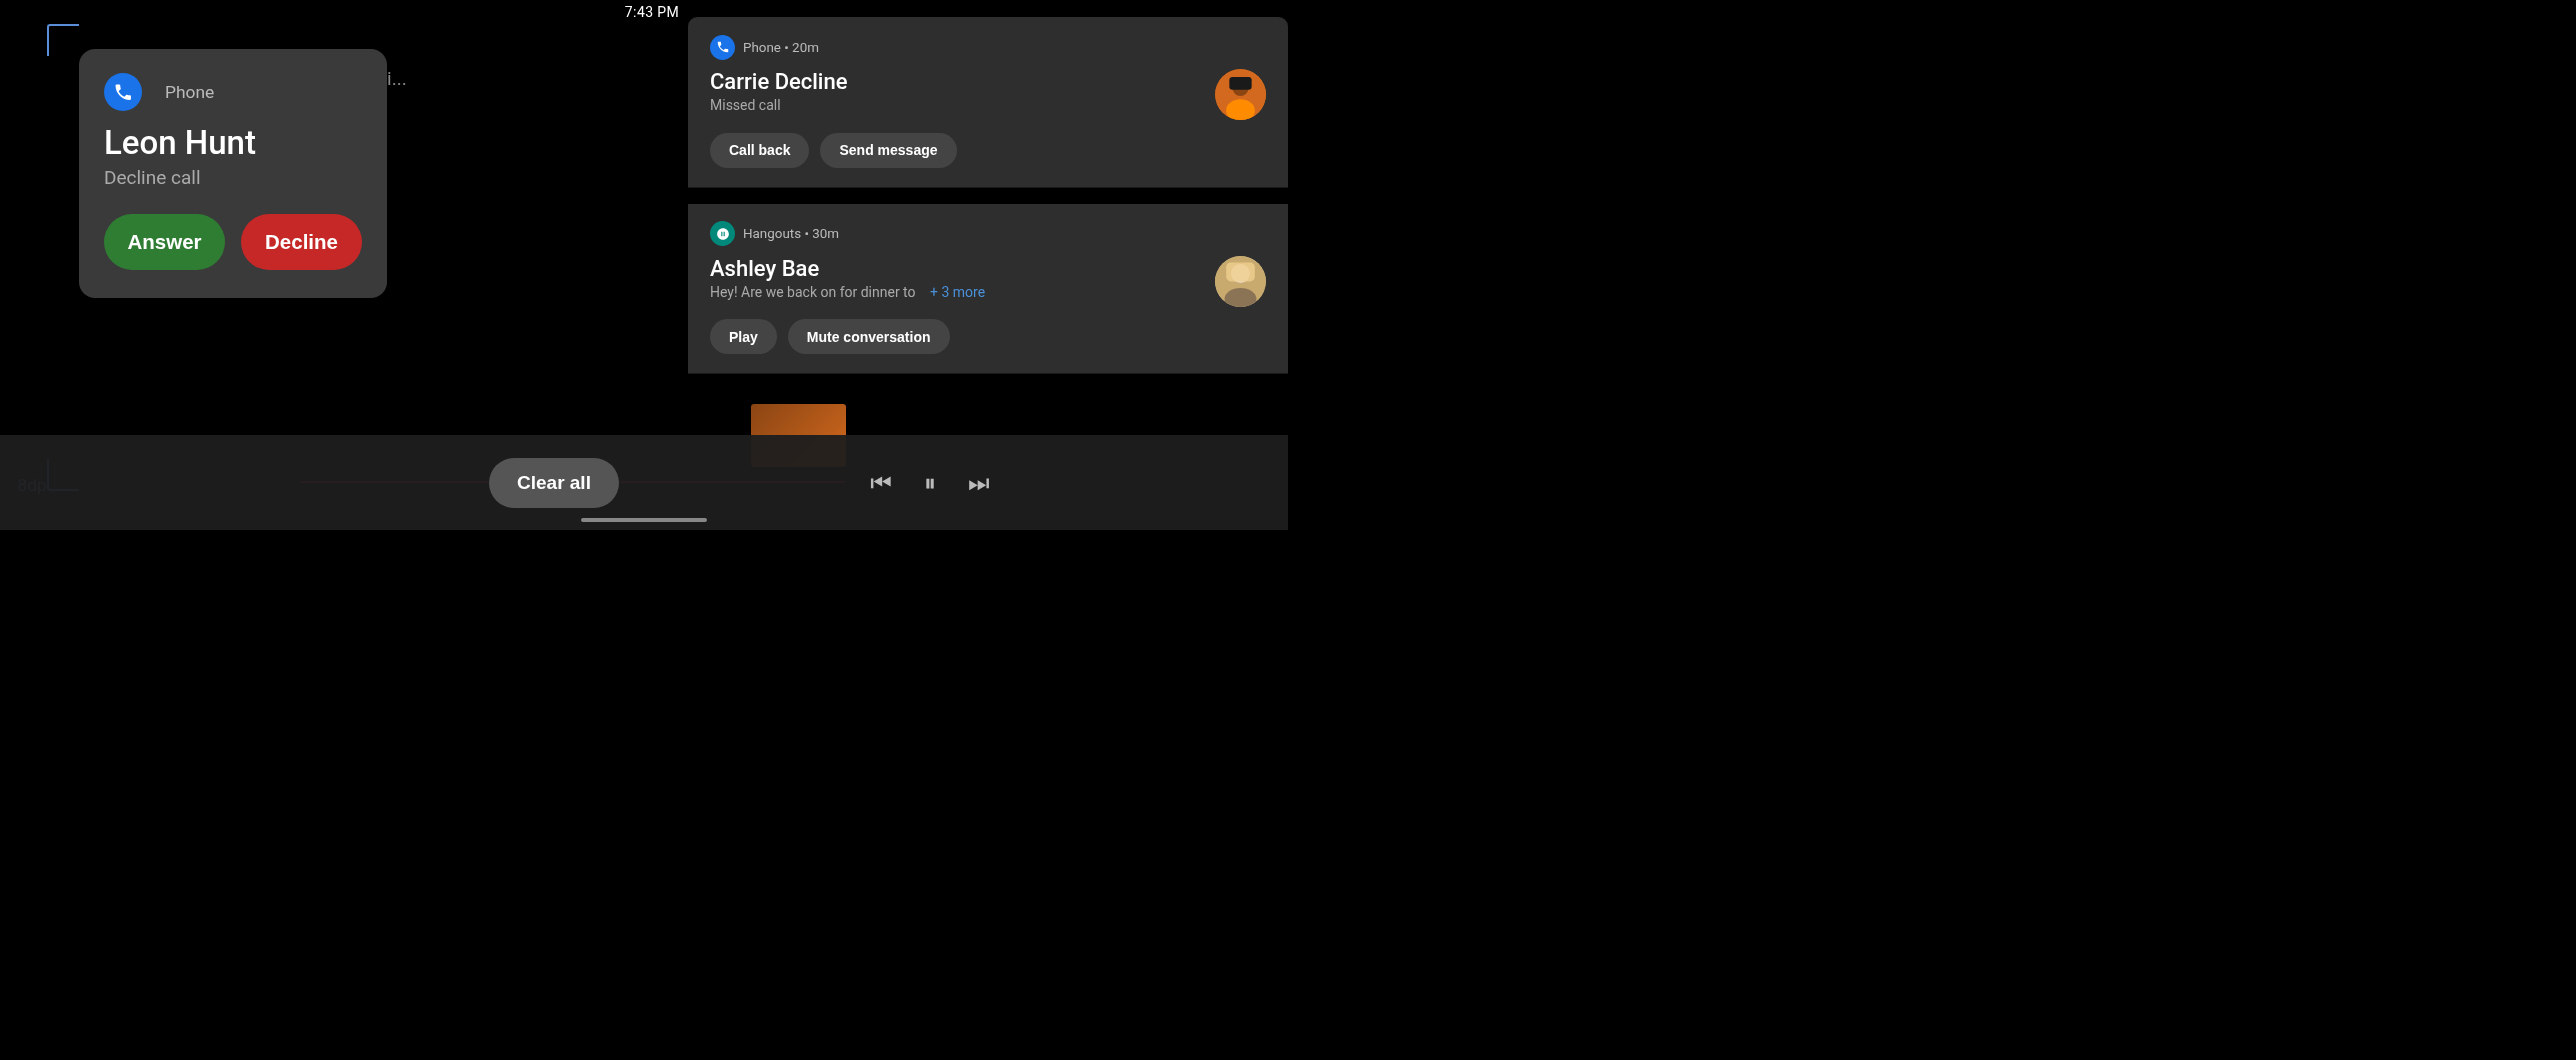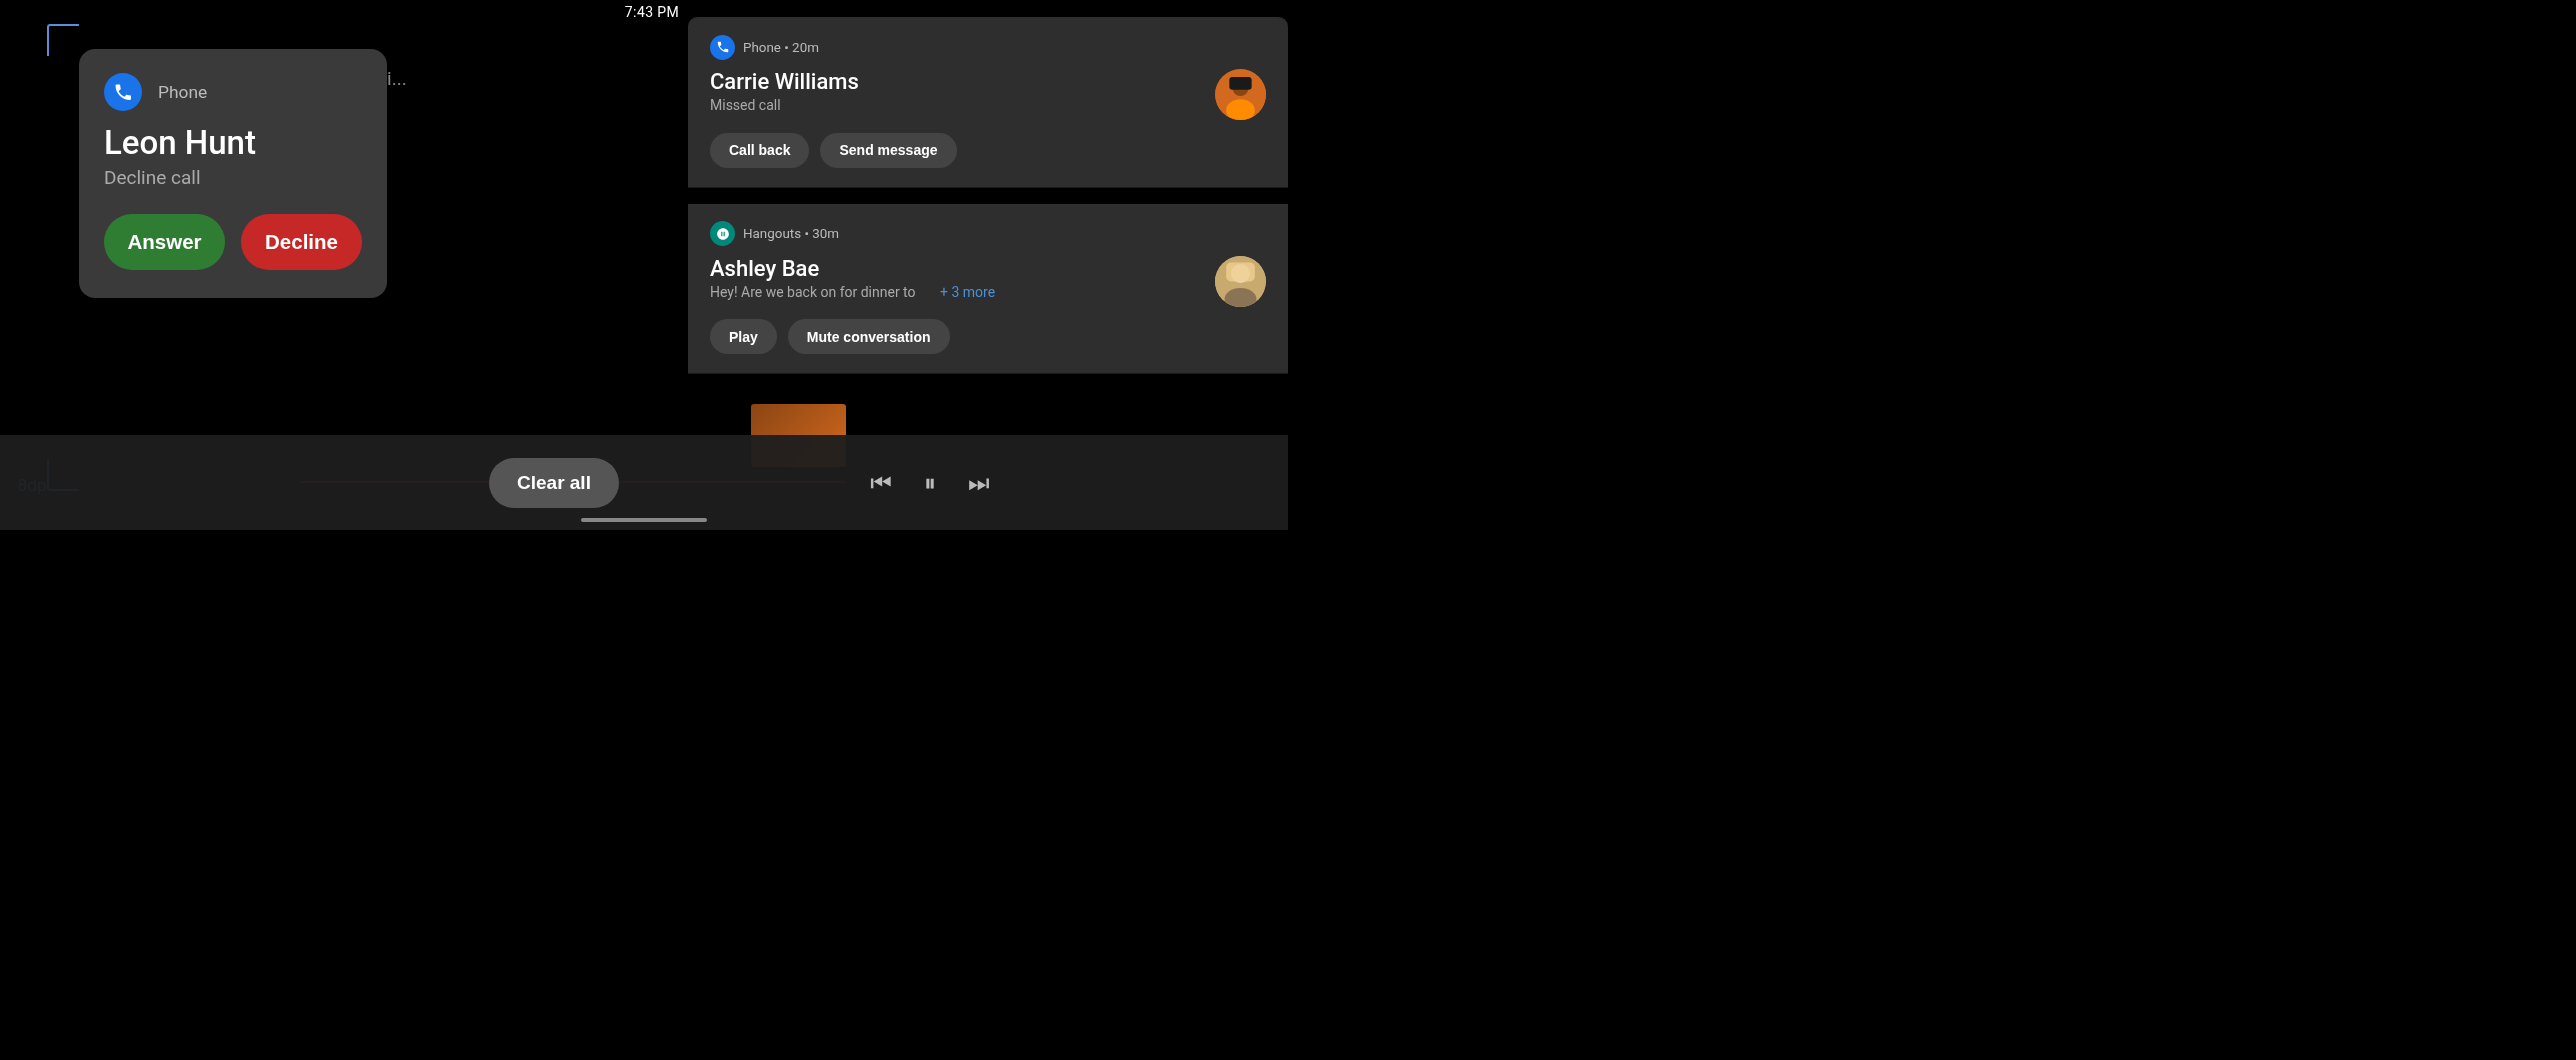--- a/index.html
+++ b/index.html
@@ -73,21 +73,21 @@
       width: 308px;
       background: #3a3a3a;
       border-radius: 16px;
       padding: 24px 25px 28px 25px;
       z-index: 20;
     }
 
     .card-app-header {
       display: flex;
       align-items: center;
-      gap: 16px;
+      gap: 23px;
       margin-bottom: 14px;
     }
 
     .app-icon-circle {
       width: 38px;
       height: 38px;
       border-radius: 50%;
       background: #1a73e8;
       display: flex;
       align-items: center;
@@ -265,21 +265,21 @@
     }
 
     .notif-subtitle {
       color: #aaa;
       font-size: 14px;
     }
 
     .notif-more {
       color: #4a90d9;
       font-size: 14px;
-      margin-left: 21px;
+      margin-left: 11px;
     }
 
     .avatar-carrie {
       background: linear-gradient(135deg, #8B4513 0%, #D2691E 40%, #FF8C00 100%);
       width: 51px;
       height: 51px;
       border-radius: 50%;
       position: relative;
       overflow: hidden;
     }
@@ -405,21 +405,21 @@
     <div class="notif-app-row">
       <div class="notif-app-icon phone">
         <svg viewBox="0 0 24 24" fill="white" xmlns="http://www.w3.org/2000/svg">
           <path d="M6.6 10.8c1.4 2.8 3.8 5.1 6.6 6.6l2.2-2.2c.3-.3.7-.4 1-.2 1.1.4 2.3.6 3.6.6.6 0 1 .4 1 1V20c0 .6-.4 1-1 1-9.4 0-17-7.6-17-17 0-.6.4-1 1-1h3.5c.6 0 1 .4 1 1 0 1.3.2 2.5.6 3.6.1.3 0 .7-.2 1L6.6 10.8z"></path>
         </svg>
       </div>
       <span class="notif-app-name">Phone • 20m</span>
     </div>
     <div class="notif-content-row">
       <div class="notif-text">
-        <div class="notif-contact-name">Carrie Williams</div>
+        <div class="notif-contact-name">Carrie Decline</div>
         <div class="notif-subtitle">Missed call</div>
       </div>
       <div class="avatar-carrie">
         <svg viewBox="0 0 64 64" xmlns="http://www.w3.org/2000/svg" width="51" height="51">
           <circle cx="32" cy="32" r="32" fill="#D2691E"></circle>
           <circle cx="32" cy="24" r="10" fill="#8B4513"></circle>
           <ellipse cx="32" cy="52" rx="18" ry="14" fill="#FF8C00"></ellipse>
           <rect x="18" y="10" width="28" height="16" rx="4" fill="#1a1a1a"></rect>
         </svg>
       </div>

